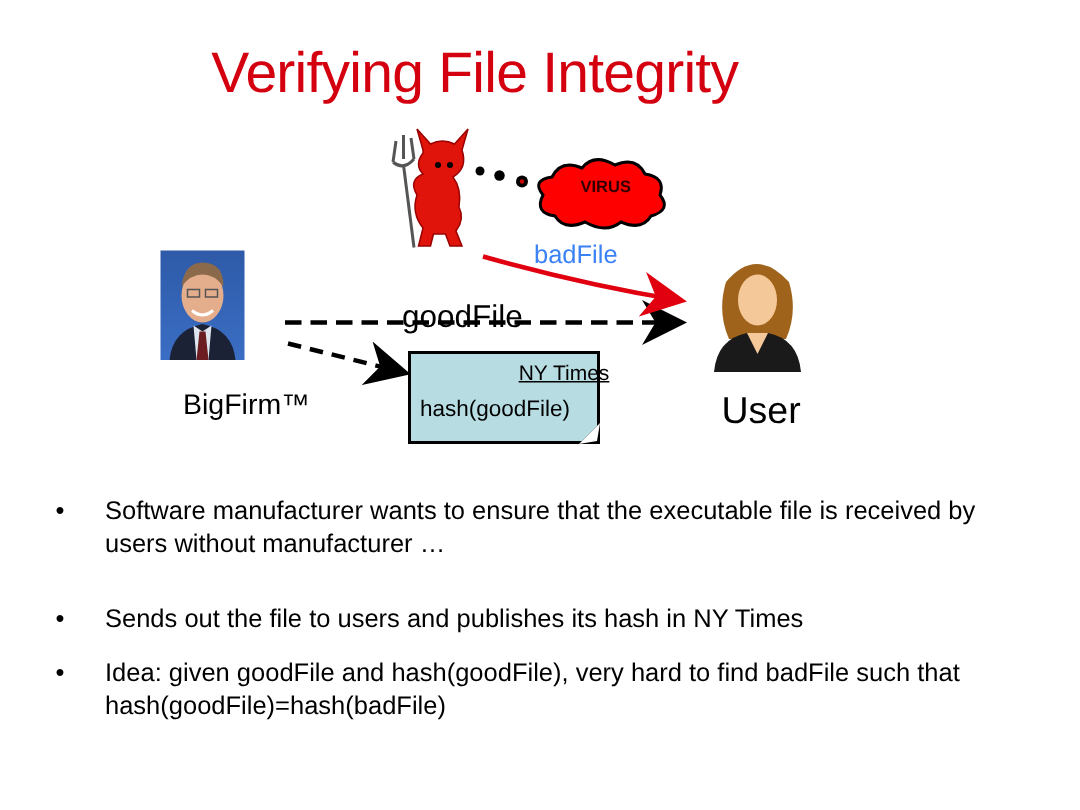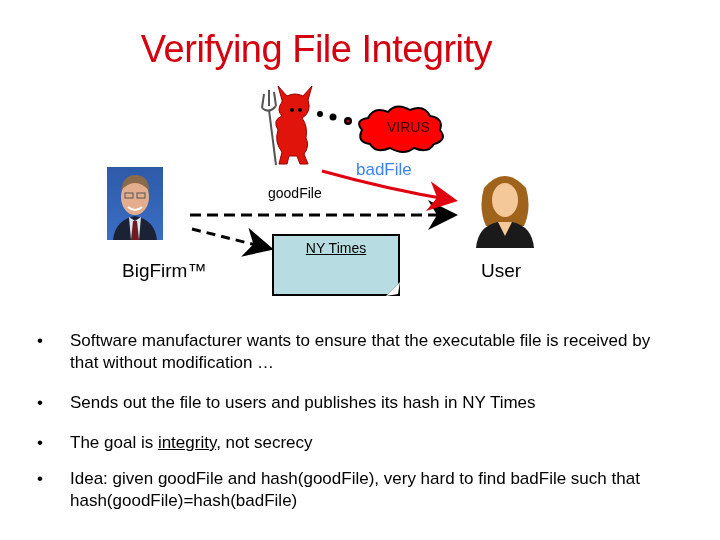--- a/index.html
+++ b/index.html
@@ -21,21 +21,21 @@
       position: absolute; left: 107px; top: 167px; width: 56px; height: 73px;
       background: linear-gradient(#2e5aa8, #3a6ec4);
       overflow: hidden;
     }
     .nyt-box {
       position: absolute; left: 272px; top: 234px; width: 128px; height: 62px;
       background: #b7dde3; border: 2px solid #000; box-sizing: border-box;
     }
     .nyt-head {
       position: absolute; left: 0; top: 4px; width: 124px; text-align: center;
-      font-size: 14px; text-decoration: underline;
+      font-size: 14px; text-decoration: underline; padding-left: 40px;
     }
     .nyt-body {
       position: absolute; left: 6px; top: 28px; font-size: 15px;
     }
     .bullets {
       position: absolute; left: 37px; top: 330px; width: 640px;
       font-size: 17px; line-height: 22px;
     }
     .bullet {
       position: relative; padding-left: 33px; margin-bottom: 14px;
@@ -97,41 +97,39 @@
     <path d="M22,50 l6,4 l6,-4 l-2,23 l-8,0 z" fill="#dfe5ee"></path>
     <path d="M26,54 l4,0 l2,19 l-8,0 z" fill="#6b1d22"></path>
     <ellipse cx="28" cy="30" rx="14" ry="18" fill="#e4ad8c"></ellipse>
     <path d="M14,24 q2,-16 14,-16 q14,0 14,16 q-6,-8 -14,-8 q-8,0 -14,8 z" fill="#8a6a4a"></path>
     <rect x="18" y="26" width="8" height="5" fill="none" stroke="#555" stroke-width="1"></rect>
     <rect x="30" y="26" width="8" height="5" fill="none" stroke="#555" stroke-width="1"></rect>
     <path d="M21,40 q7,6 14,0" stroke="#fff" stroke-width="2" fill="none"></path>
   </svg>
 </div>
 
-<div class="abs" style="left:268px; top:185px; font-size:14px;">goodFile</div>
+<div class="abs" style="left:268px; top:200px; font-size:21px;">goodFile</div>
 <div class="abs" style="left:356px; top:160px; font-size:17px; color:#3b82f6;">badFile</div>
-<div class="abs" style="left:387px; top:119px; font-size:14px; color:#300;">VIRUS</div>
+<div class="abs" style="left:387px; top:119px; font-size:11px; color:#300;font-weight:bold;">VIRUS</div>
 
 <div class="abs lbl" style="left:97px; top:260px; font-size:19px;margin-left:25px;">BigFirm™</div>
-<div class="abs lbl" style="left:481px; top:260px; font-size:19px;text-align:center;">User</div>
+<div class="abs lbl" style="left:481px; top:260px; font-size:25px;text-align:center;">User</div>
 
 <div class="nyt-box">
   <div class="nyt-head">NY Times</div>
+  <div class="nyt-body">hash(goodFile)</div>
   <svg class="abs" style="right:-2px; bottom:-2px;" width="14" height="14">
     <path d="M14,0 L14,14 L0,14 Z" fill="#000"></path>
     <path d="M0,14 L14,0 L12,12 Z" fill="#fff"></path>
   </svg>
 </div>
 
 <div class="bullets">
   <div class="bullet">
-    <span>Software manufacturer wants to ensure that the executable file is received by that without modification …</span>
+    <span>Software manufacturer wants to ensure that the executable file is received by users without manufacturer …</span>
   </div>
-  <div class="bullet" style="margin-top:18px;">
+  <div class="bullet" style="margin-top:28px;">
     <span>Sends out the file to users and publishes its hash in NY Times</span>
-  </div>
-  <div class="bullet" style="margin-top:18px;">
-    <span>The goal is </span><span class="u">integrity</span><span>, not secrecy</span>
   </div>
   <div class="bullet" style="margin-top:8px;">
     <span>Idea: given goodFile and hash(goodFile), very hard to find badFile such that hash(goodFile)=hash(badFile)</span>
   </div>
 </div>
 
 </body></html>

